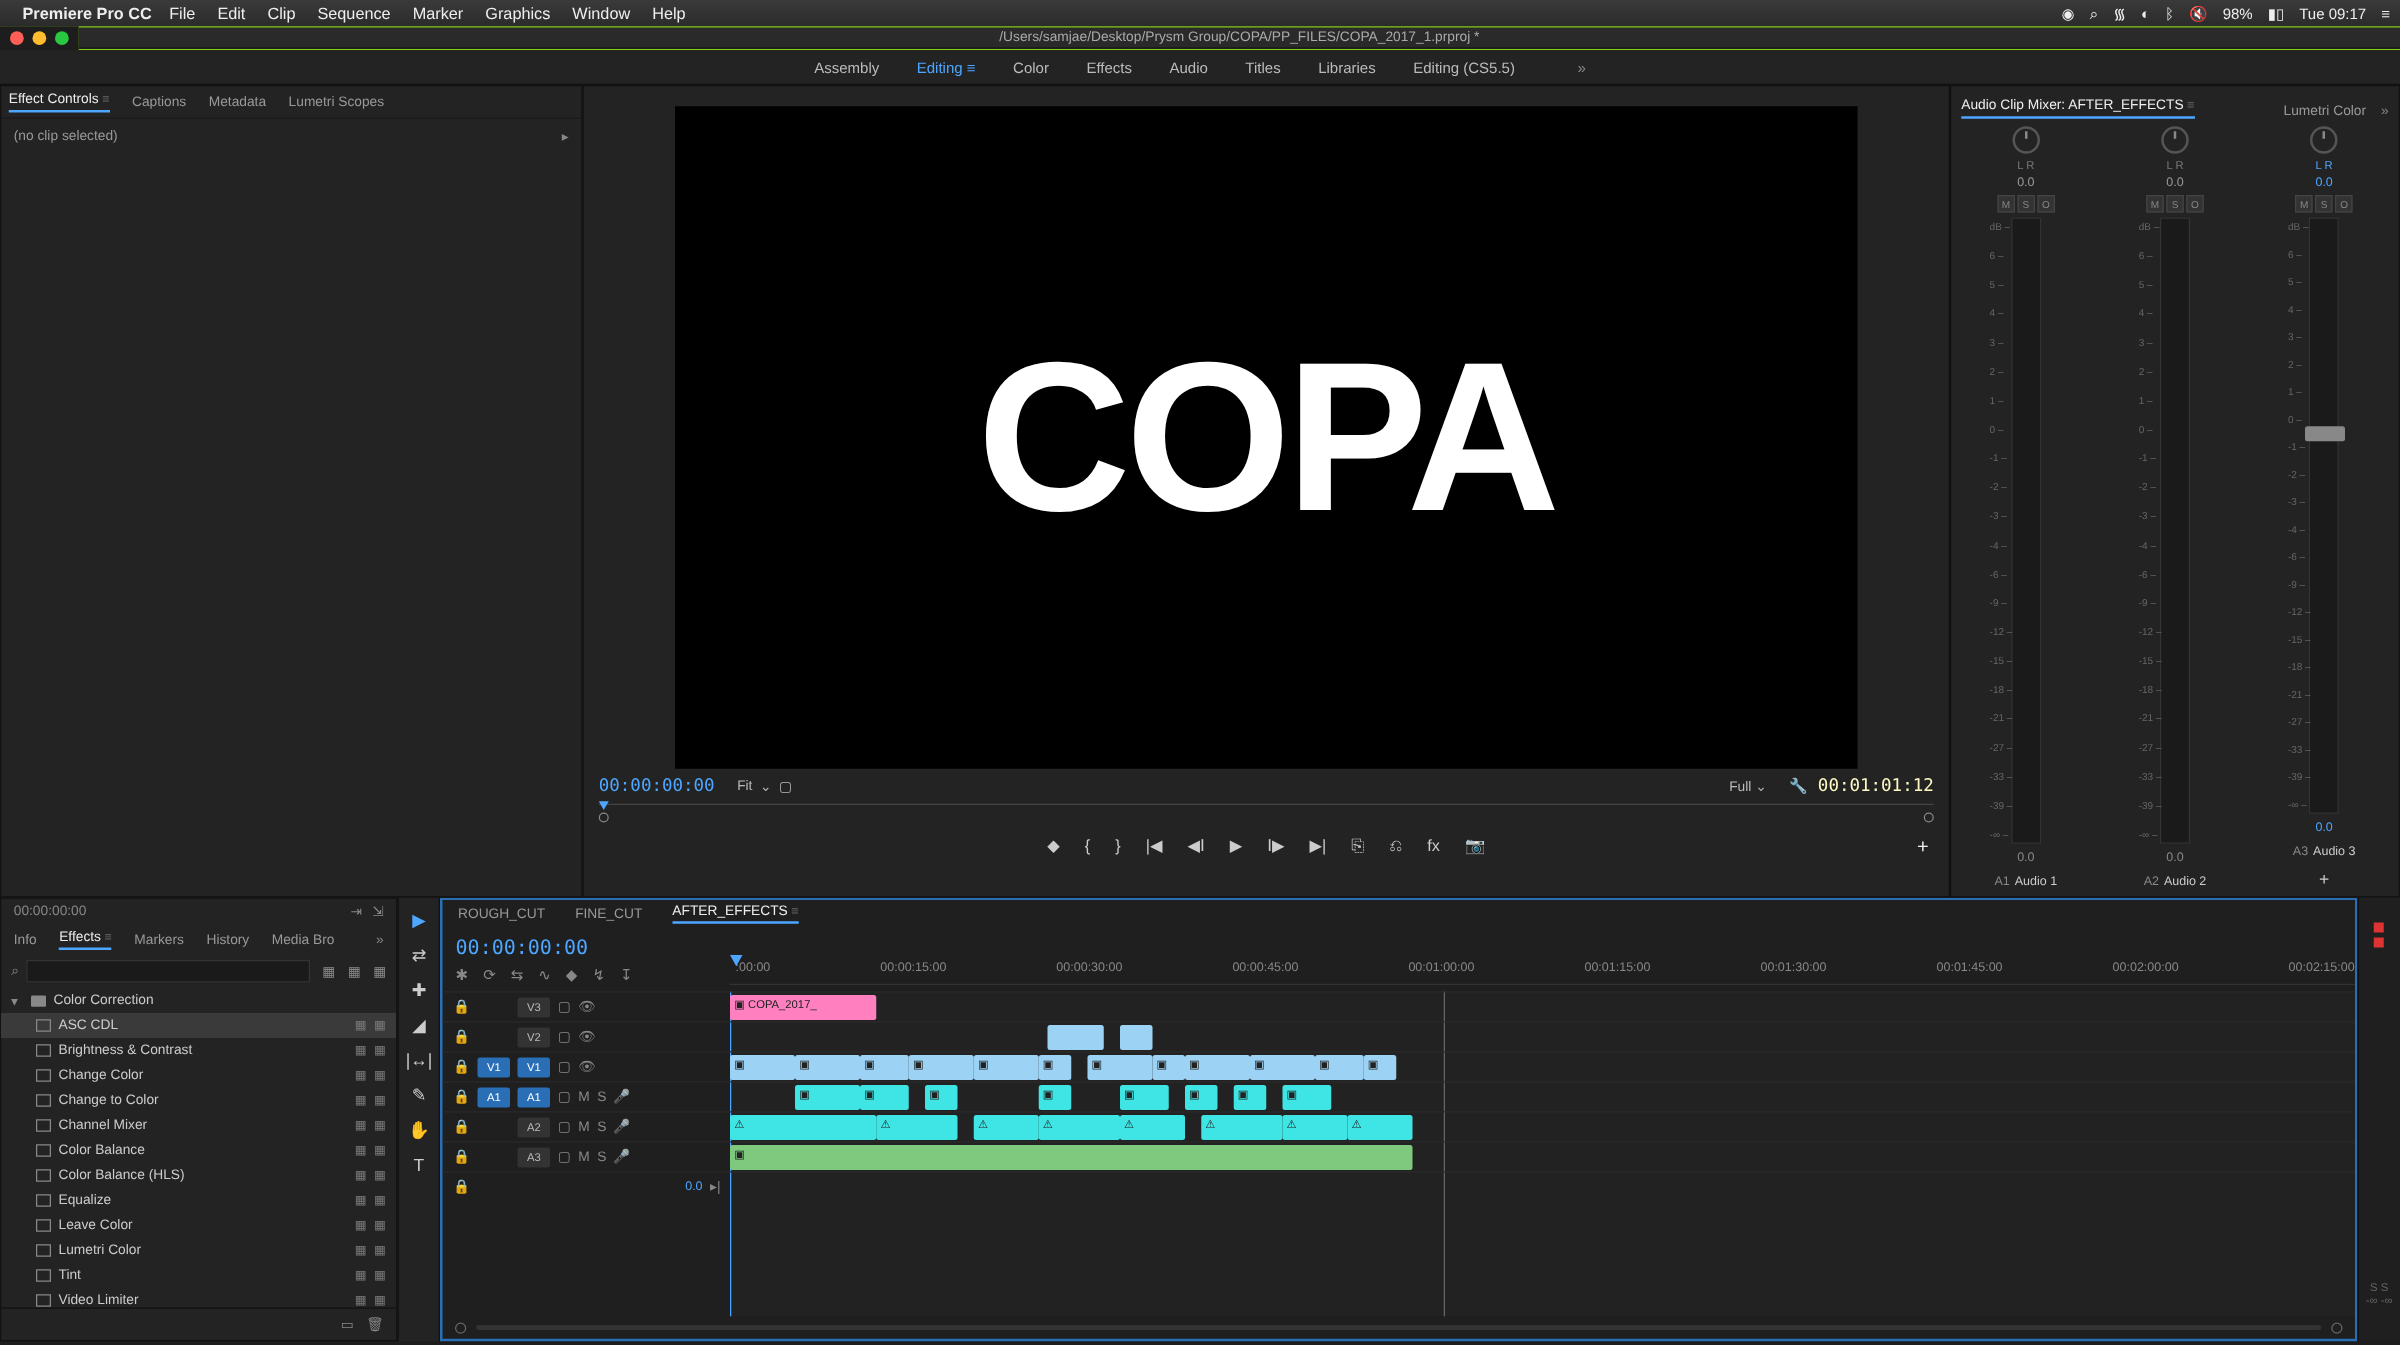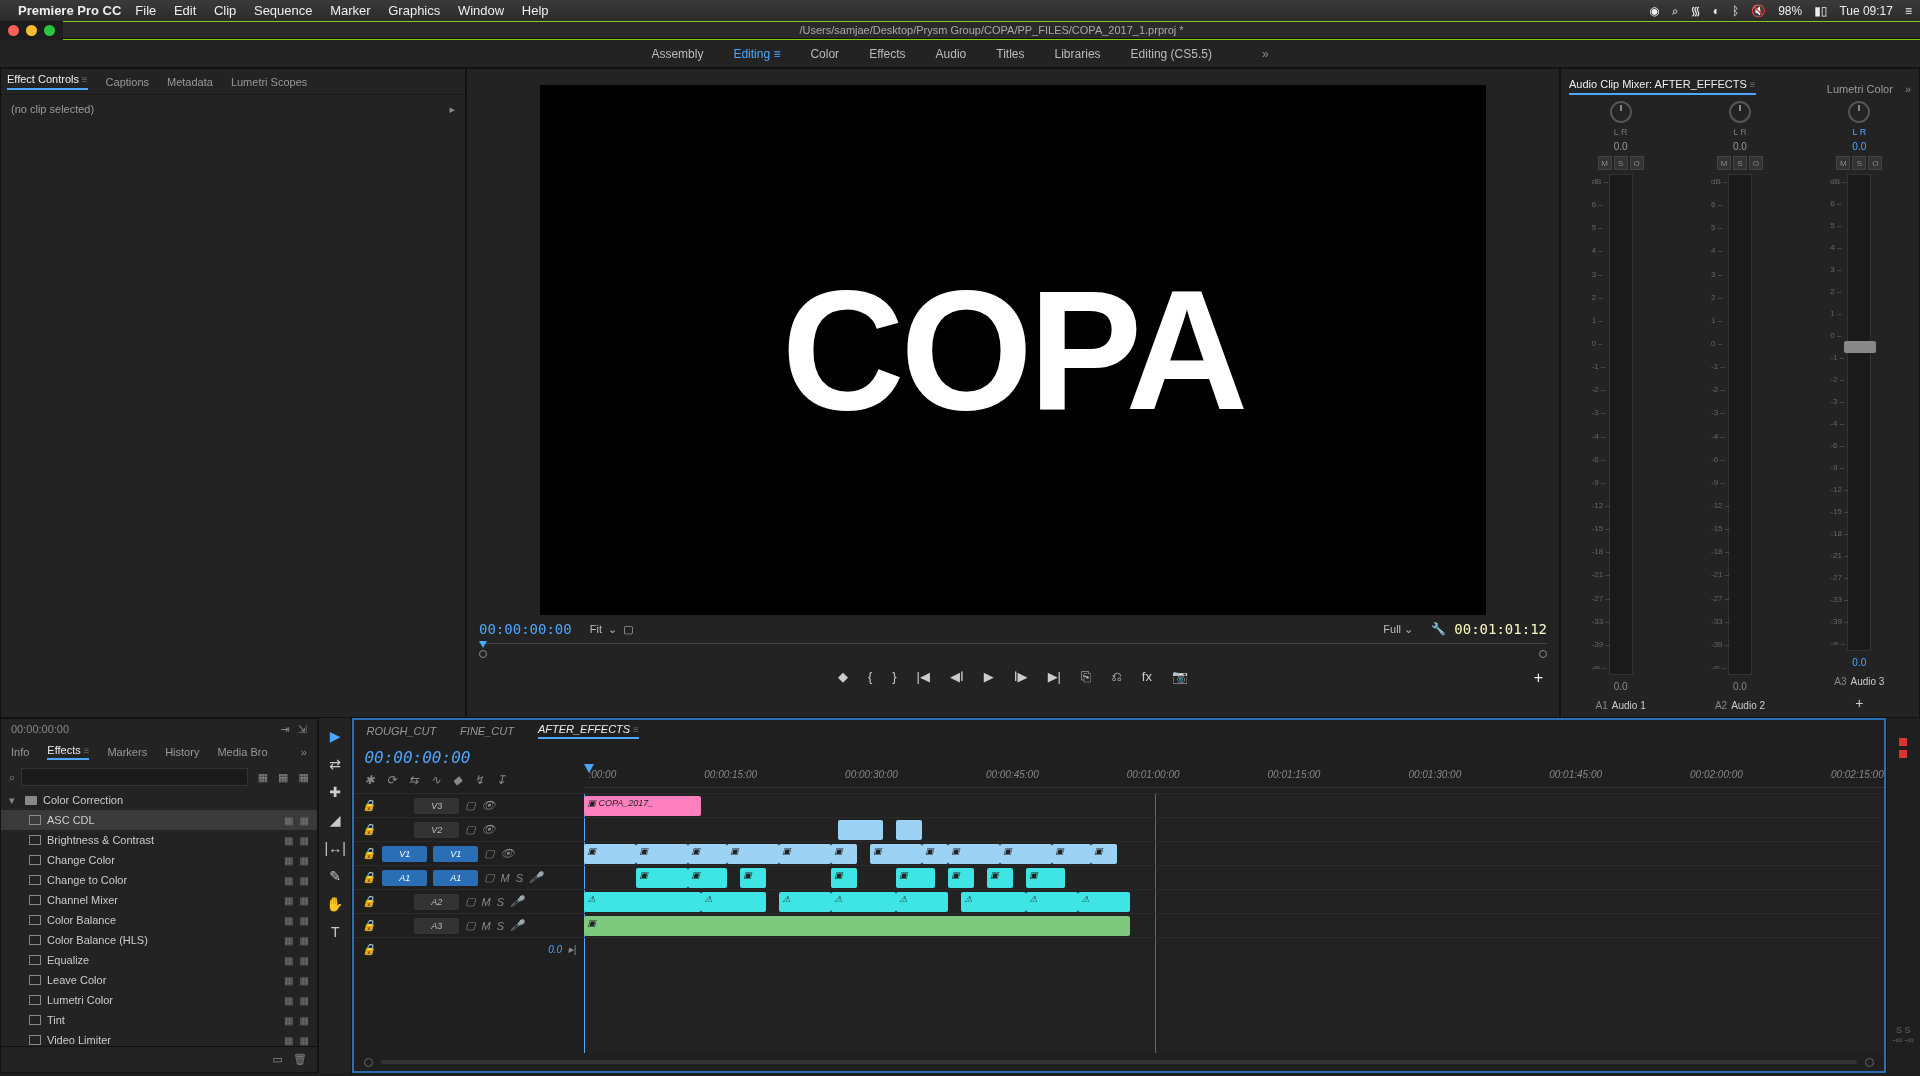--- a/index.html
+++ b/index.html
@@ -89,35 +89,35 @@
 .tree .row .disc { color:#888; width:10px; }
 .tree .row .fld { width:12px; height:9px; background:#888; border-radius:1px; }
 .tree .row .fx { width:12px; height:10px; border:1px solid #888; }
 .tree .row .name { flex:1; color:#ccc; }
 .tree .row .ic { color:#777; font-size:10px; }
 .tree .row.in { padding-left:28px; }
 .tree-foot { height:26px; display:flex; align-items:center; justify-content:flex-end; gap:10px; padding:0 10px; color:#888; border-top:1px solid #111; }
 .tool-col { width:44px; background:#232323; border-left:1px solid #111; border-right:1px solid #111; display:flex; flex-direction:column; align-items:center; gap:12px; padding-top:10px; color:#ccc; font-size:14px; }
 .tool-col .tool { cursor:pointer; }
 .tool-col .tool.active { color:#4da6ff; }
-.timeline { flex:1; display:flex; flex-direction:column; border:2px solid #2a6fb5; background:#1f1f1f;font-style:italic; }
+.timeline { flex:1; display:flex; flex-direction:column; border:2px solid #2a6fb5; background:#1f1f1f; }
 .tl-tabs { height:22px; display:flex; align-items:center; gap:24px; padding:0 12px; color:#999; font-size:11px; }
 .tl-tabs .ttab.active { color:#eee; border-bottom:2px solid #4da6ff; padding-bottom:2px; }
 .tl-tabs .ttab.active::after{content:" ≡"; color:#666; font-size:10px;}
 .tl-hdr { display:flex; }
 .tl-left { width:230px; padding:6px 10px; }
 .tl-left .tc { color:#4da6ff; font-family:monospace; font-size:16px; }
 .tl-left .icons { display:flex; gap:12px; margin-top:6px; color:#888; font-size:12px; }
 .tl-right { flex:1; position:relative; }
 .ruler { height:26px; display:flex; align-items:center; color:#888; font-size:10px; gap:88px; padding-left:4px; border-bottom:1px solid #333; position:relative;margin-top:20px; }
 .ruler .ph { position:absolute; left:0; top:2px; width:0; height:0; border-left:5px solid transparent; border-right:5px solid transparent; border-top:9px solid #4da6ff; }
 .tracks { flex:1; display:flex; }
 .track-hdrs { width:230px; }
 .track-hdrs .trow { height:24px; display:flex; align-items:center; gap:6px; padding:0 8px; font-size:10px; color:#aaa; border-top:1px solid #2a2a2a; }
-.track-hdrs .trow .tag { width:45px; height:16px; display:flex; align-items:center; justify-content:center; font-size:9px; border-radius:2px; }
+.track-hdrs .trow .tag { width:26px; height:16px; display:flex; align-items:center; justify-content:center; font-size:9px; border-radius:2px; }
 .track-hdrs .trow .tag.src{background:#2a6fb5;color:#fff}
 .track-hdrs .trow .tag.plain{background:#333;color:#bbb}
 .track-hdrs .trow .btn { color:#888; cursor:pointer; font-size:11px; }
 .track-content { flex:1; position:relative; background:#222; }
 .track-content .lane { height:24px; border-top:1px solid #2a2a2a; position:relative; }
 .clip { position:absolute; top:2px; height:20px; border-radius:2px; font-size:9px; color:#222; overflow:hidden; padding:2px 3px; }
 .clip.pink { background:#ff7fbf; }
 .clip.blue { background:#9cd3f5; }
 .clip.cyan { background:#3fe5e5; }
 .clip.green { background:#7fc97f; }

